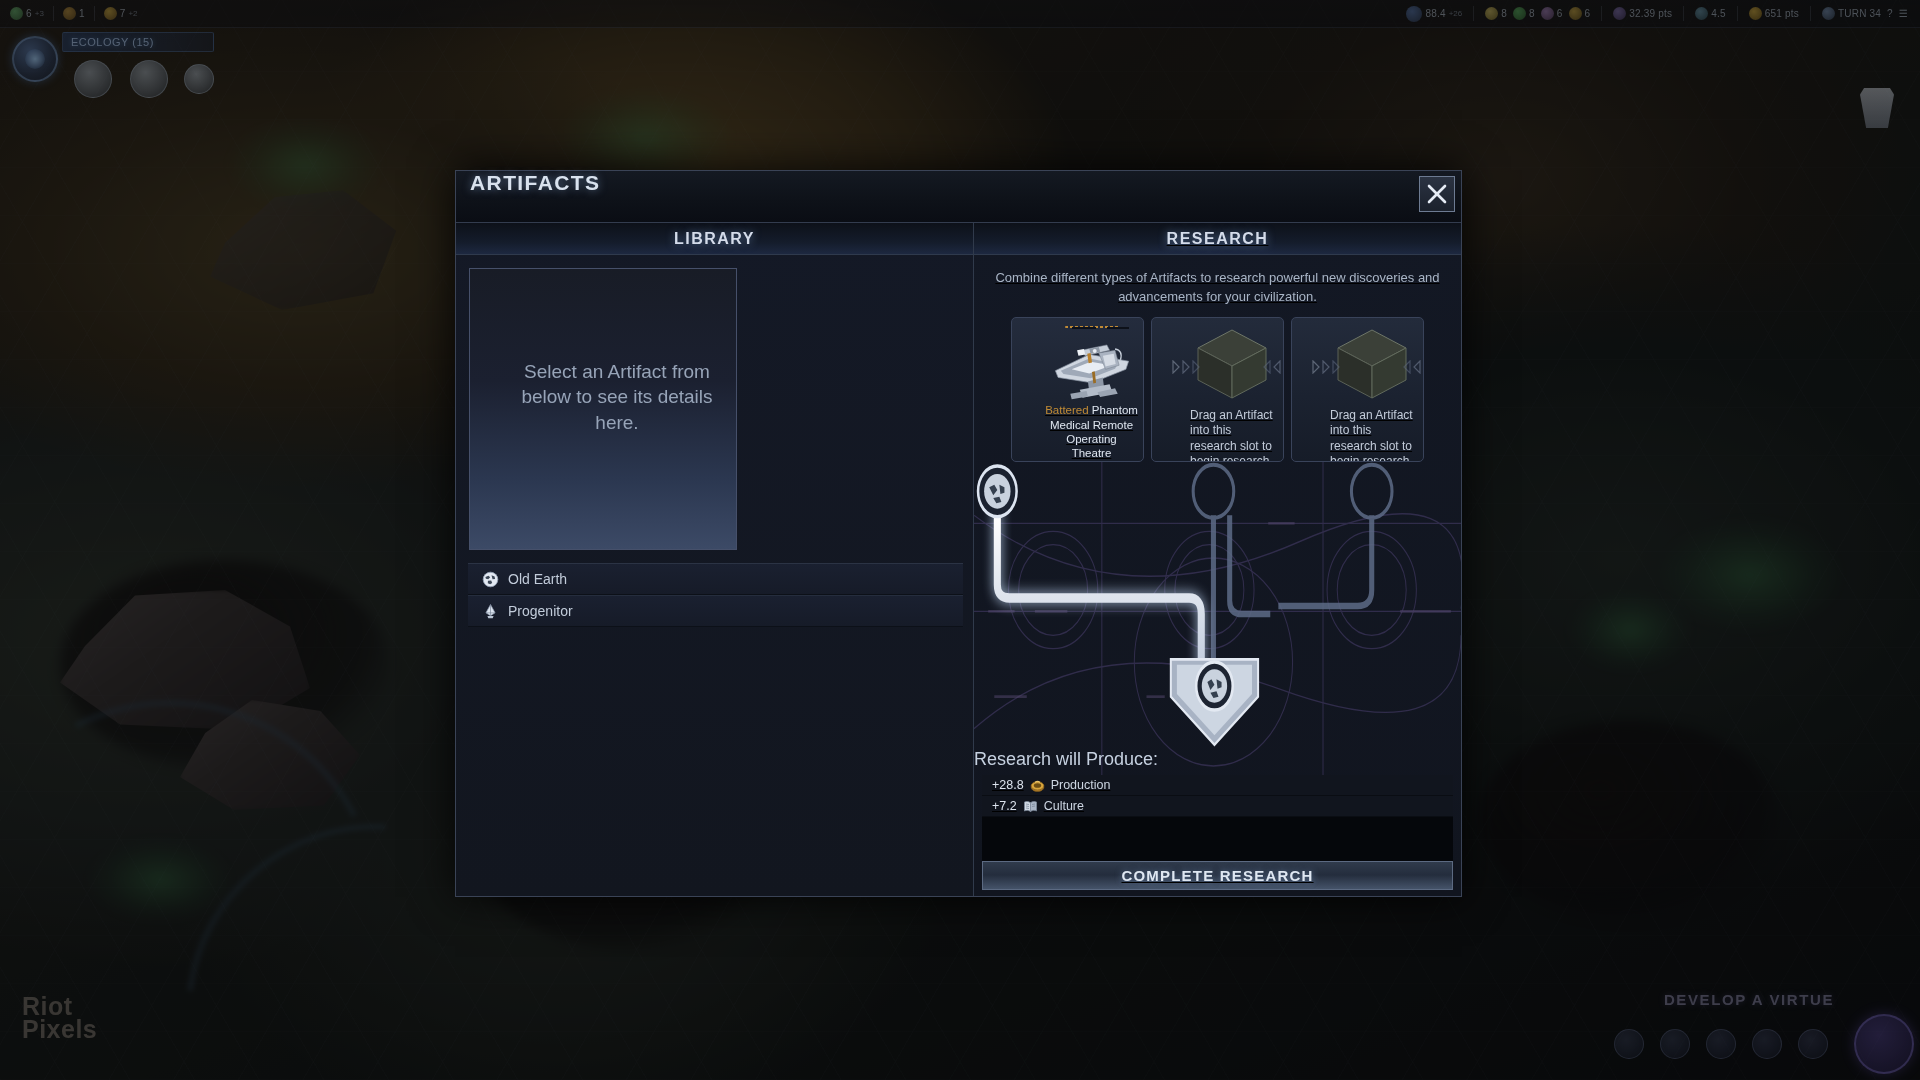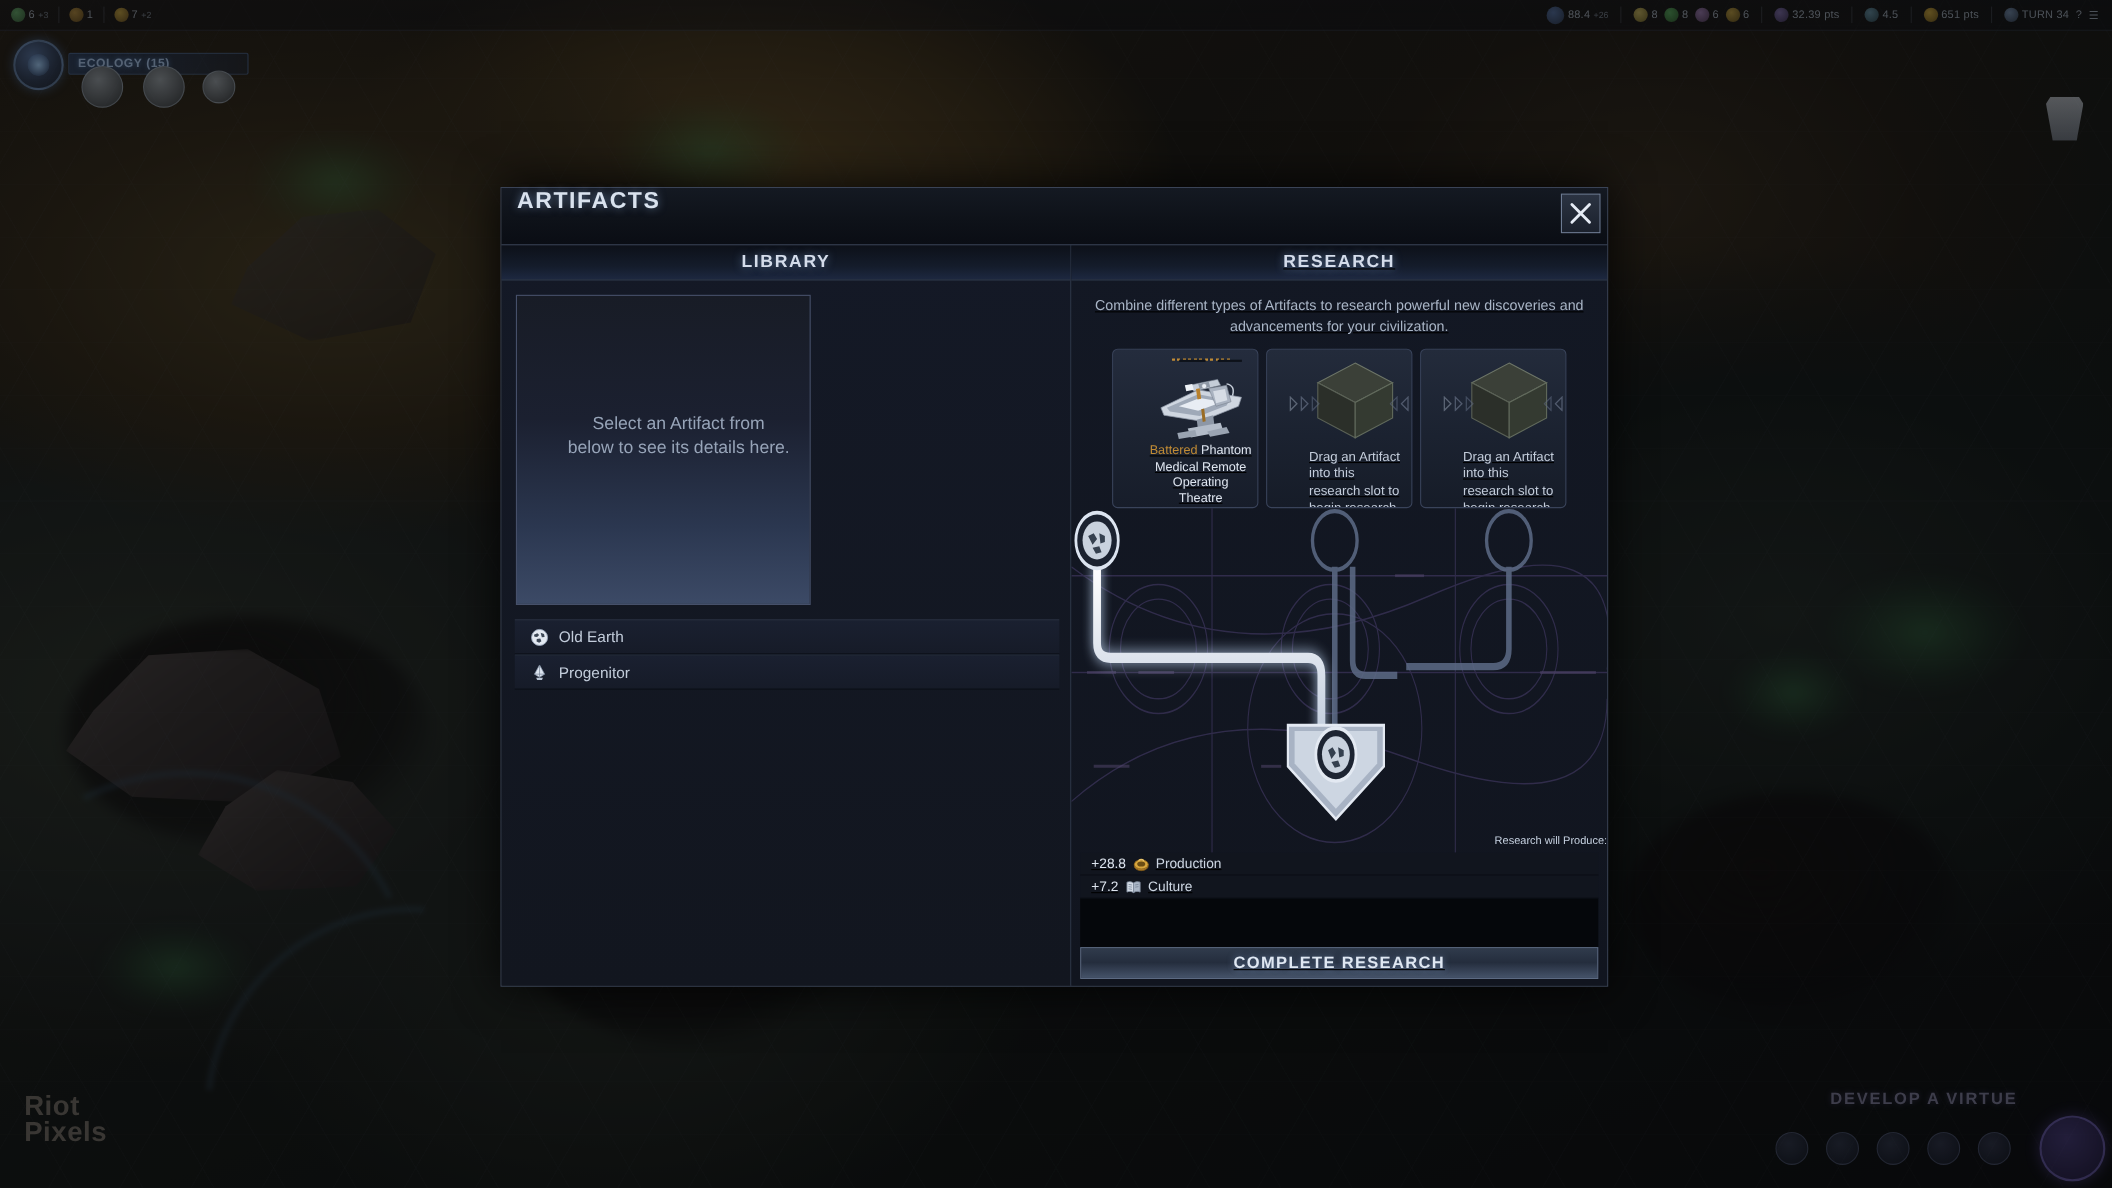--- a/index.html
+++ b/index.html
@@ -84,24 +84,24 @@
     border:2px solid rgba(120,160,210,.55);
     box-shadow:0 0 10px rgba(70,120,190,.5);
   }
   #eco-orb:after {
     content:""; position:absolute; left:50%; top:50%; width:20px; height:20px;
     transform:translate(-50%,-50%);
     background:radial-gradient(circle, rgba(150,195,240,.9), rgba(90,140,200,.25) 70%, transparent 72%);
     border-radius:50%;
   }
   #eco-bar {
-    position:absolute; left:56px; top:18px; width:164px; height:20px;
+    position:absolute; left:56px; top:2px; width:152px; height:20px;
     background:linear-gradient(90deg, rgba(30,52,90,.85), rgba(18,30,55,.55));
     border:1px solid rgba(80,120,175,.45); border-radius:2px;
-    color:#93b0d8; font-size:11px; font-weight:bold; letter-spacing:.5px;
+    color:#93b0d8; font-size:11px; font-weight:normal; letter-spacing:.5px;
     display:flex; align-items:center; padding-left:8px;
     text-shadow:0 0 5px rgba(90,150,220,.7);
   }
   .eco-ico {
     position:absolute; top:30px; width:38px; height:38px; border-radius:50%;
     background:radial-gradient(circle at 40% 32%, #7e8893, #4a525c 58%, #232a32 100%);
     border:1px solid rgba(150,165,185,.55);
   }
 
   
@@ -180,21 +180,21 @@
   #library-preview-wrap { padding:13px 0 0 13px; }
   #library-preview {
     width:268px; height:282px;
     background:linear-gradient(180deg,#181c26 0%, #1b2030 40%, #2b3750 75%, #3c4a66 100%);
     border:1px solid #4a5straight;
     border:1px solid #46506a;
     display:flex; align-items:center; justify-content:center; text-align:center;
     position:relative;
   }
   #library-preview-text {
-    font-size:16px; color:#97a4b8; line-height:1.35; padding:0 18px;
+    font-size:19px; color:#97a4b8; line-height:1.35; padding:0 18px;
     position:relative; top:-12px;margin-left:28px;
   }
   #library-list { margin-top:13px; }
   .lib-row {
     height:32px; display:flex; align-items:center; gap:9px;
     padding-left:14px; margin:0 10px 0 12px;
     border-top:1px solid #252d3d; border-bottom:1px solid #0c1018;
     background:linear-gradient(180deg,#1a2030 0%, #161b28 100%);
     cursor:pointer; font-size:14px; color:#c2ccda;
   }
@@ -236,22 +236,22 @@
   .cube-wrap { position:relative; width:133px; height:86px; margin-top:6px;
                display:flex; align-items:center; justify-content:center; }
   .arrow-grp { position:absolute; top:36px; display:flex; gap:2px; opacity:.55; }
   .arrow-grp.left { left:7px; }
   .arrow-grp.right { right:7px; }
 
   
   #diagram { position:relative; flex:1; min-height:0; }
   #diagram svg { position:absolute; inset:0; width:100%; height:100%; }
   #produce-label {
-    position:absolute; bottom:5px; left:0; right:0; text-align:right;
-    font-size:10px; color:#c6d1e0;
+    position:absolute; bottom:5px; left:0; right:0; text-align:left;
+    font-size:18px; color:#c6d1e0;
   }
 
   
   #produce-list { padding:0 8px; }
   .produce-row {
     height:21px; display:flex; align-items:center; gap:6px; padding-left:10px;
     background:#11151e; border-bottom:1px solid #0a0d13;
     font-size:12.5px; color:#cdd6e2;
   }
   .produce-row .amt { color:#dde4ee; }

